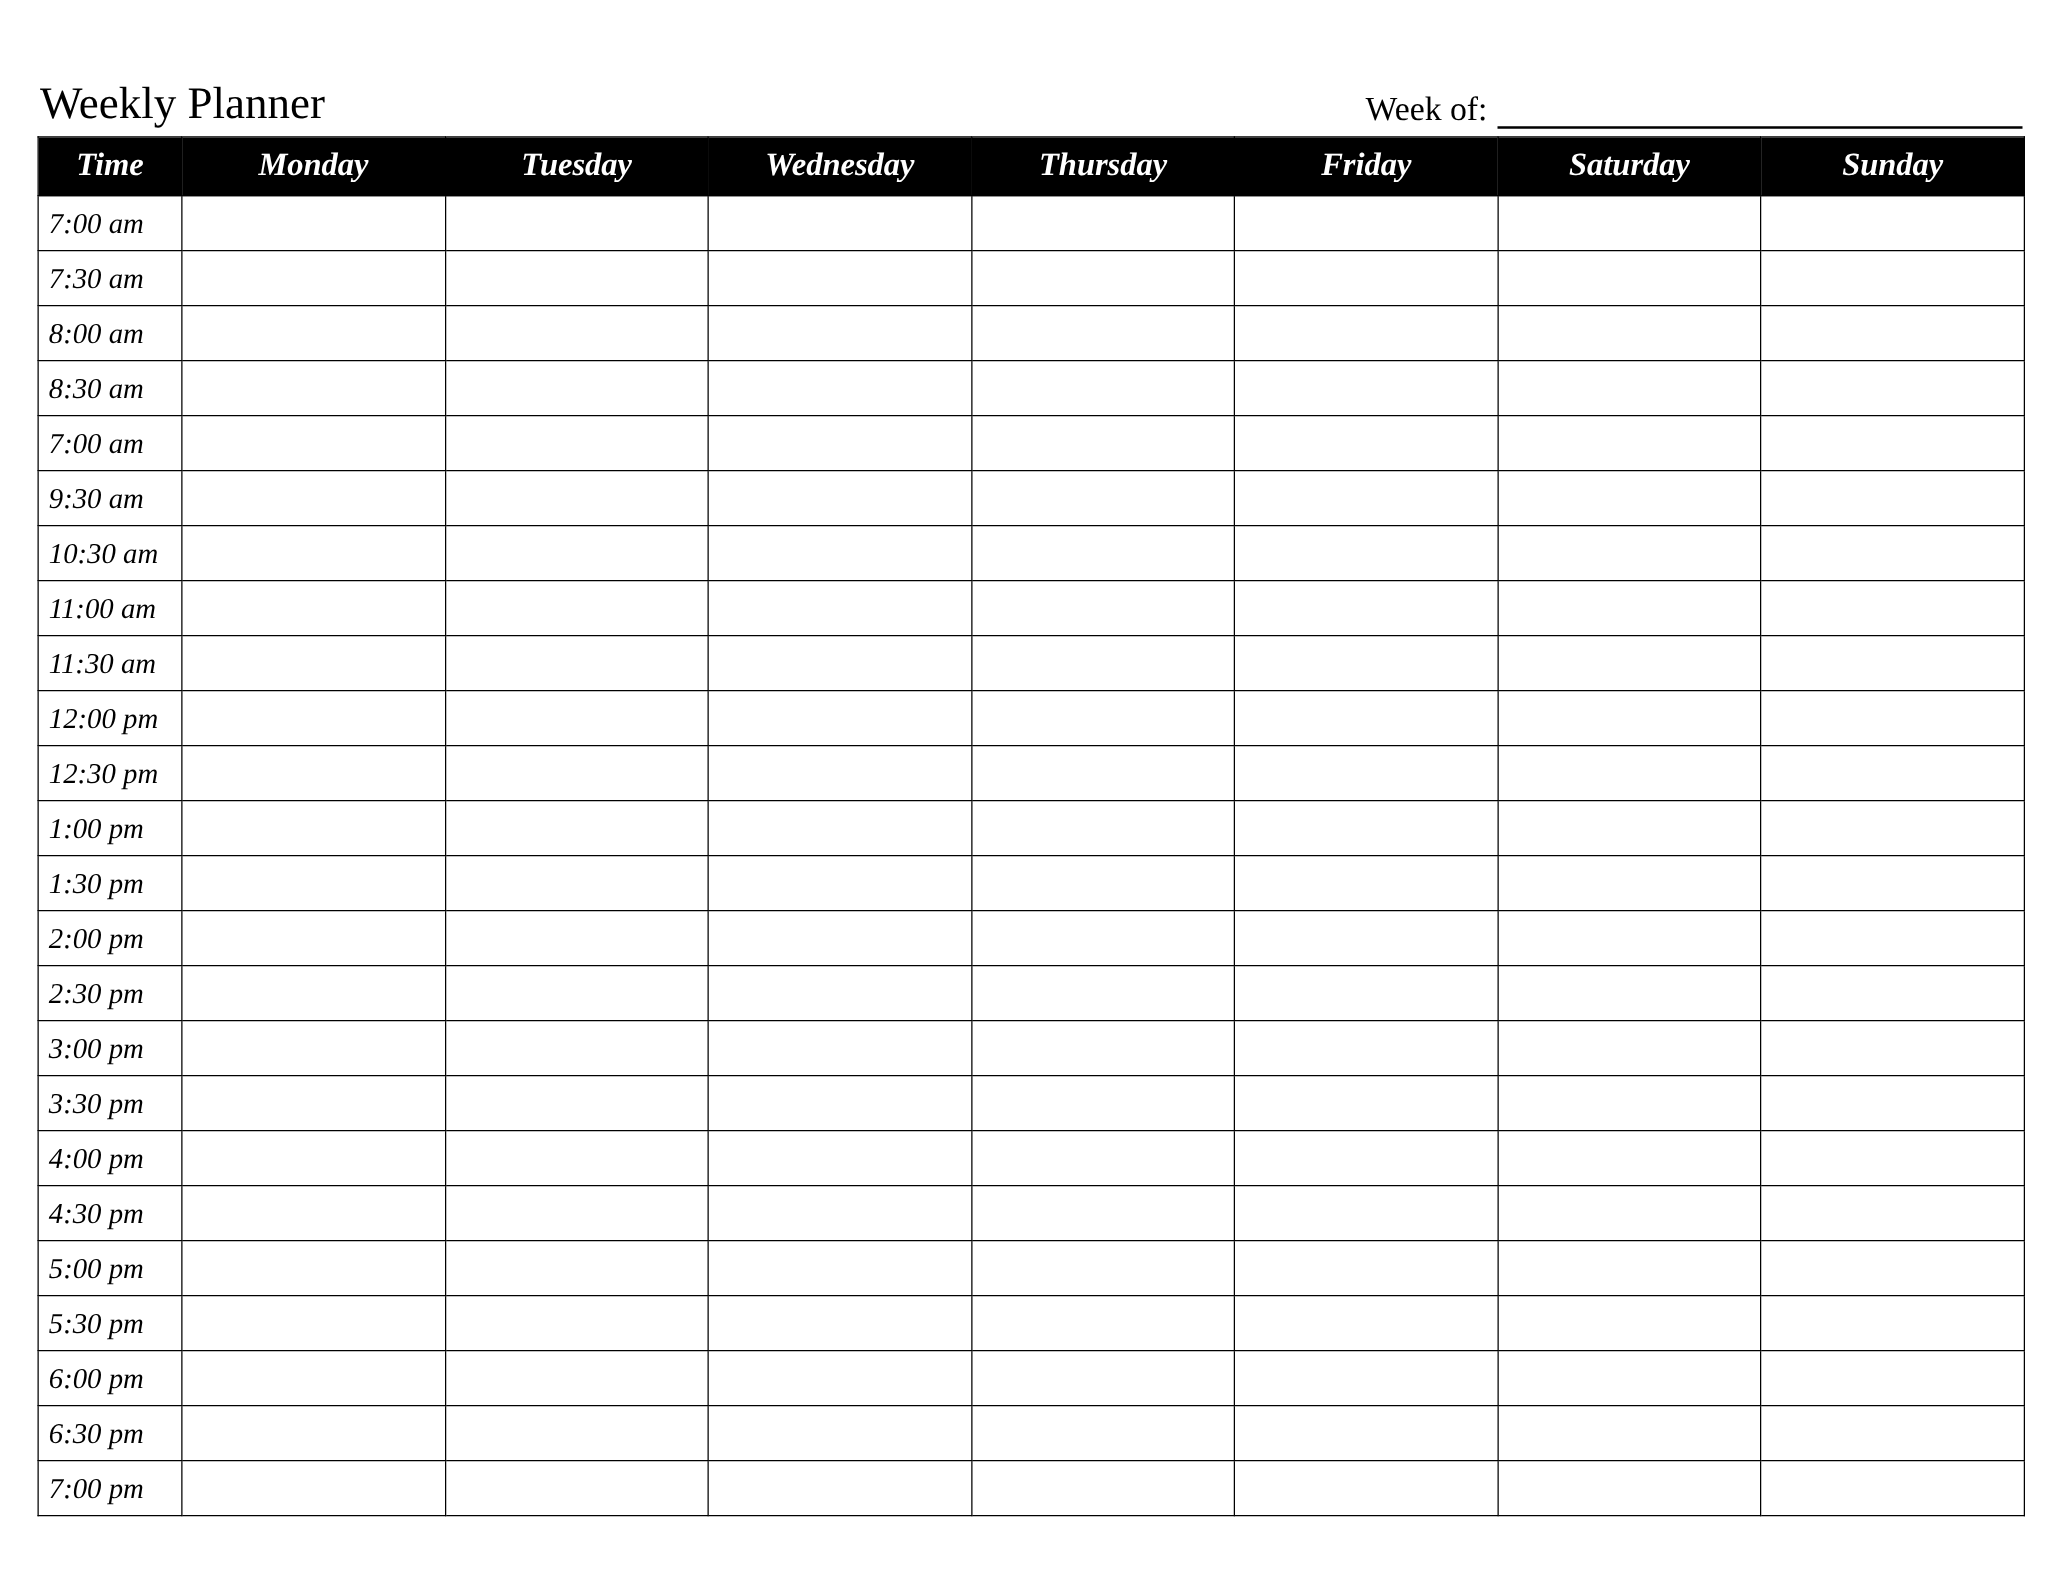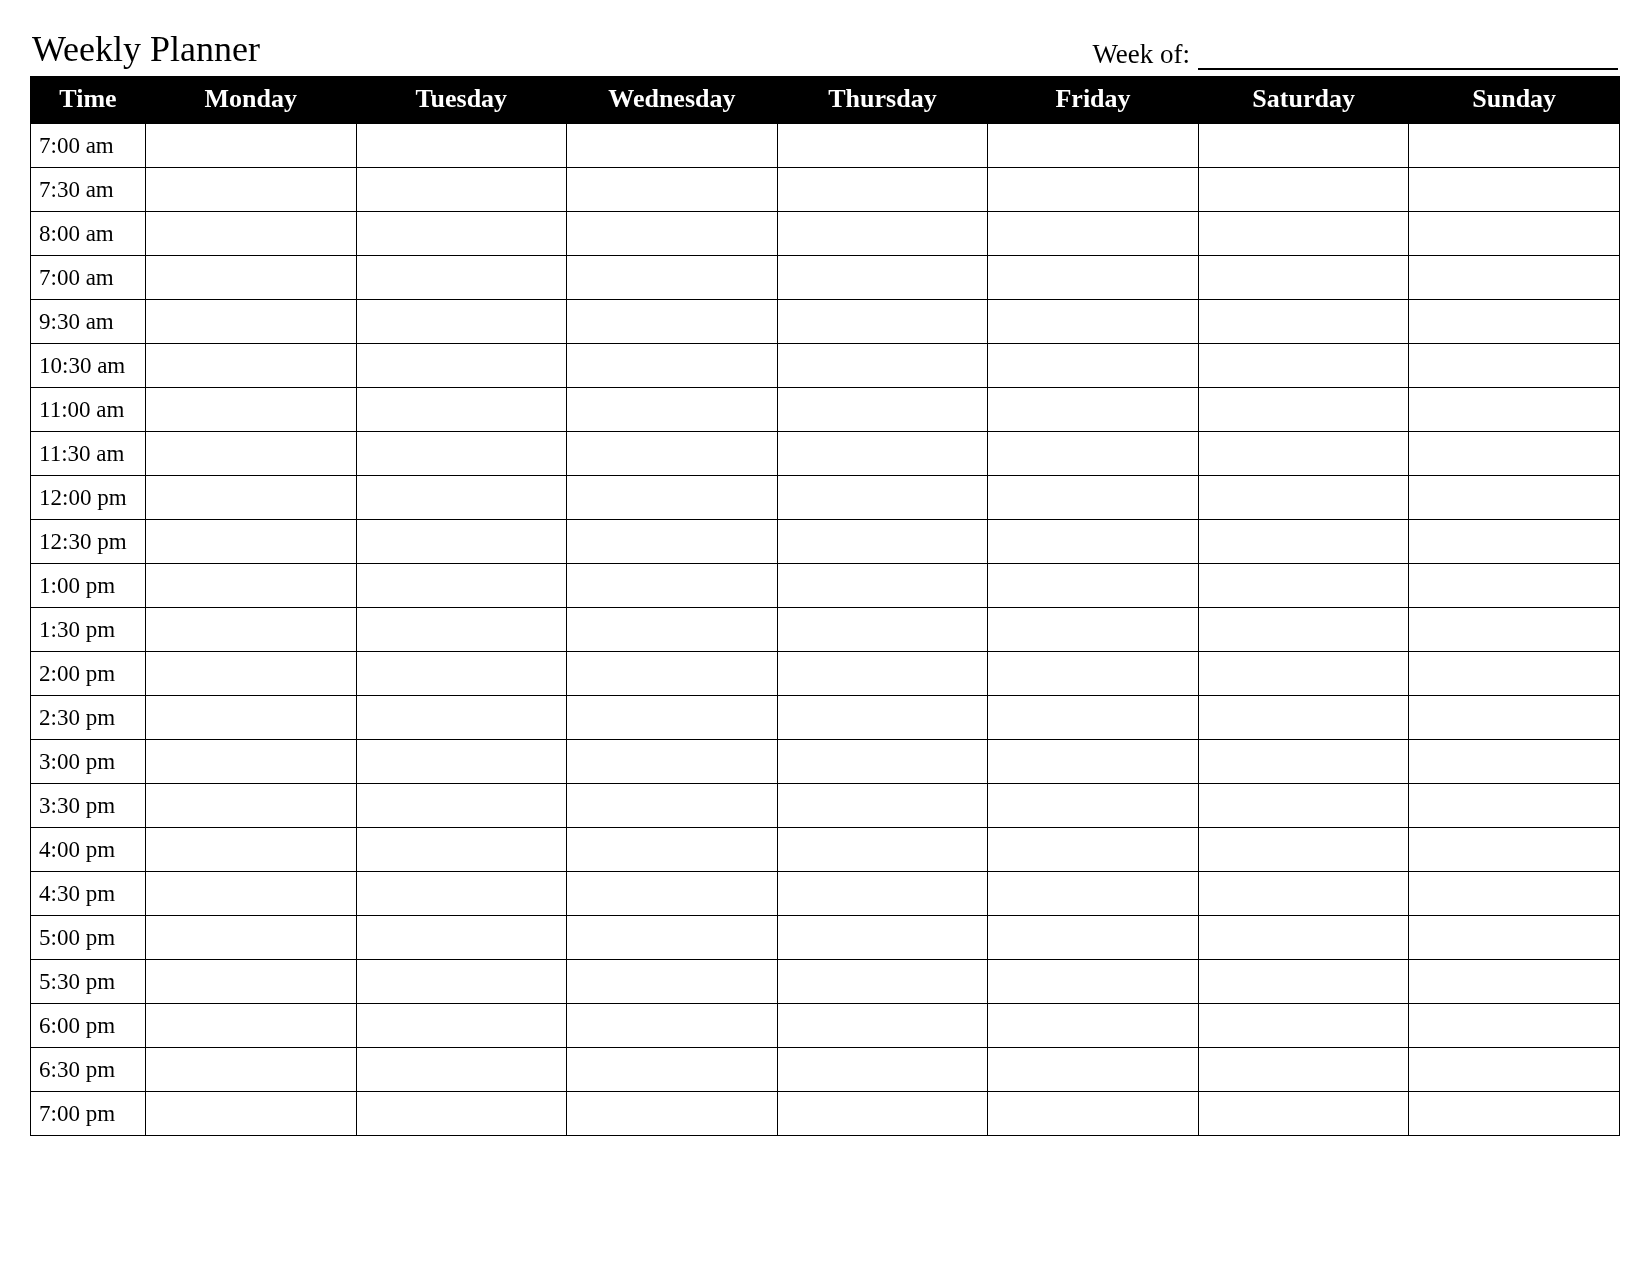--- a/index.html
+++ b/index.html
@@ -14,20 +14,21 @@
   }
   .page {
     padding: 28px 30px 30px 30px;
   }
   .header-row {
     display: flex;
     justify-content: space-between;
     align-items: flex-end;
     margin-bottom: 6px;
     padding: 0 2px;
+    margin-top: 33px;
   }
   .title {
     font-size: 36px;
     font-weight: normal;
   }
   .weekof-wrap {
     display: flex;
     align-items: flex-end;
     font-size: 27px;
   }
@@ -35,20 +36,21 @@
     display: inline-block;
     width: 420px;
     border-bottom: 2px solid #000;
     margin-left: 8px;
     height: 24px;
   }
   table.planner {
     border-collapse: collapse;
     width: 100%;
     table-layout: fixed;
+    font-style: italic;
   }
   table.planner th,
   table.planner td {
     border: 1.5px solid #000;
   }
   table.planner thead th {
     background: #000;
     color: #fff;
     font-weight: bold;
     font-size: 26px;
@@ -129,20 +131,30 @@
           <td class="time-cell">8:00 am</td>
           <td></td>
           <td></td>
           <td></td>
           <td></td>
           <td></td>
           <td></td>
           <td></td>
         </tr>
         <tr>
+          <td class="time-cell">8:30 am</td>
+          <td></td>
+          <td></td>
+          <td></td>
+          <td></td>
+          <td></td>
+          <td></td>
+          <td></td>
+        </tr>
+        <tr>
           <td class="time-cell">7:00 am</td>
           <td></td>
           <td></td>
           <td></td>
           <td></td>
           <td></td>
           <td></td>
           <td></td>
         </tr>
         <tr>

